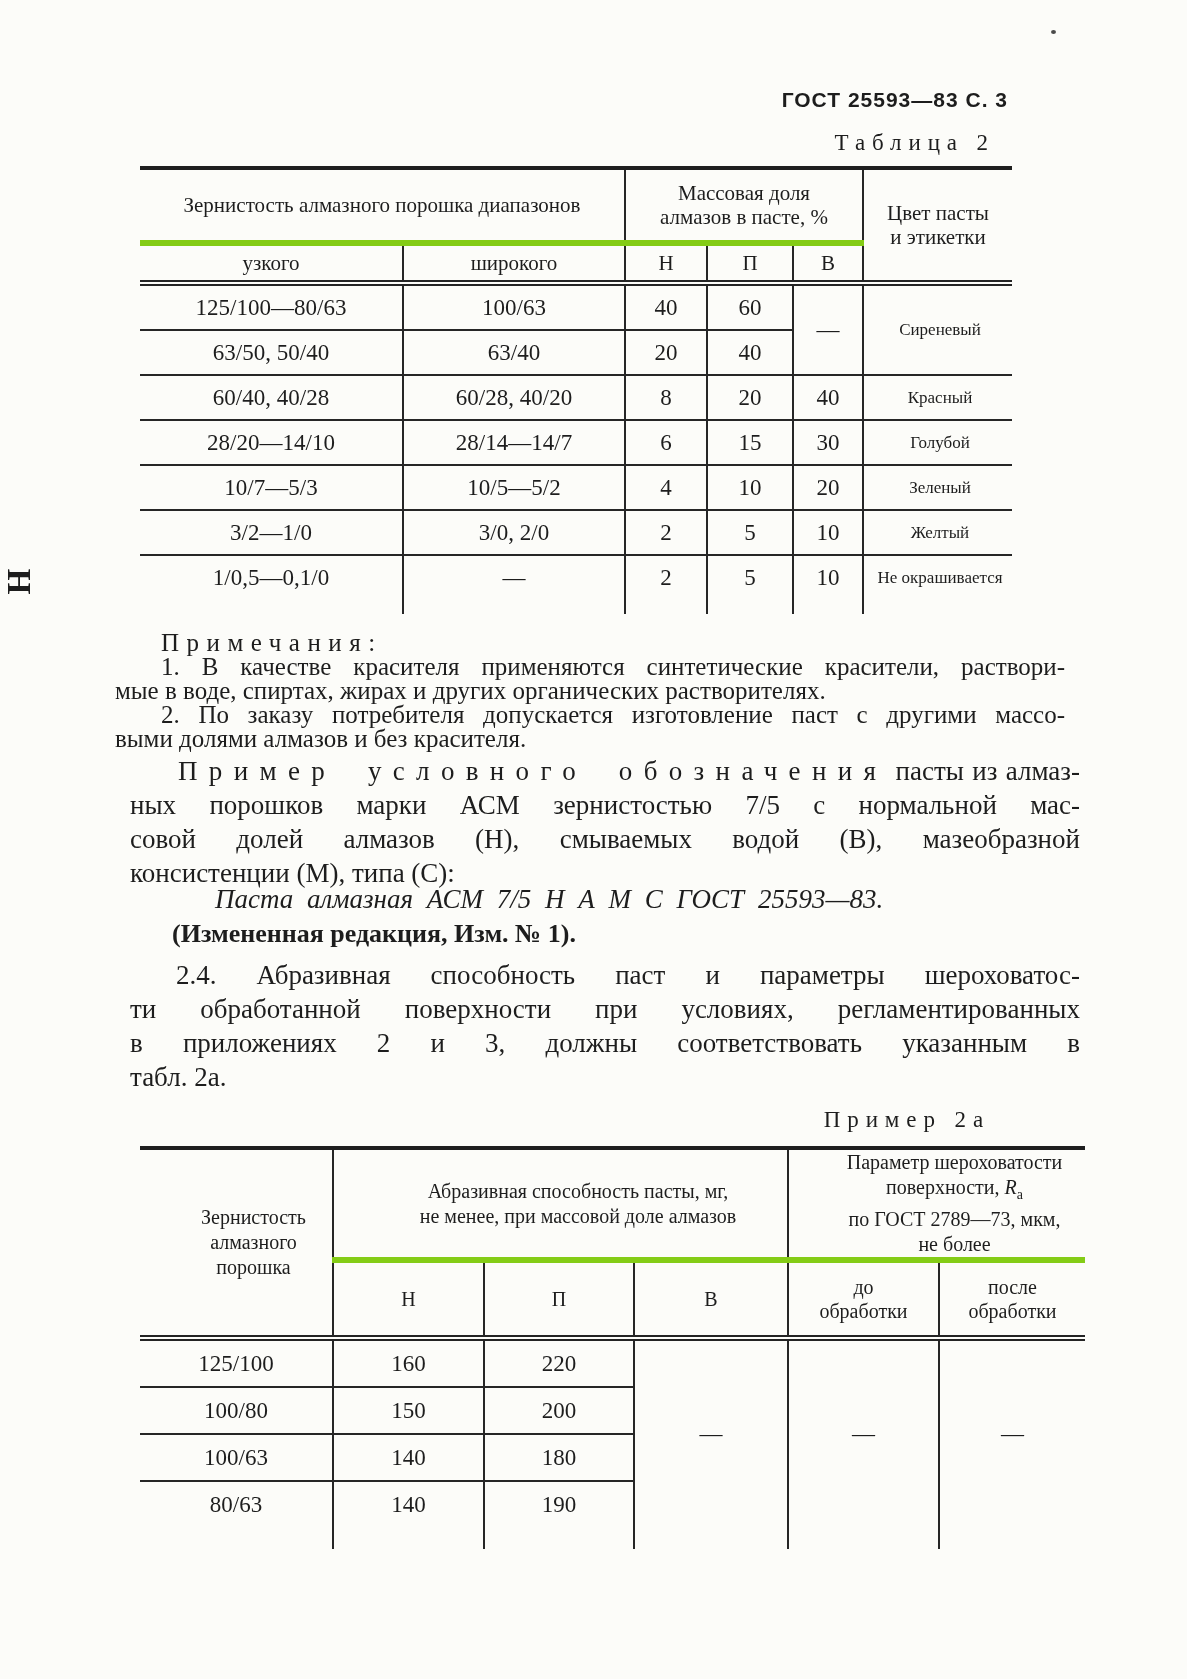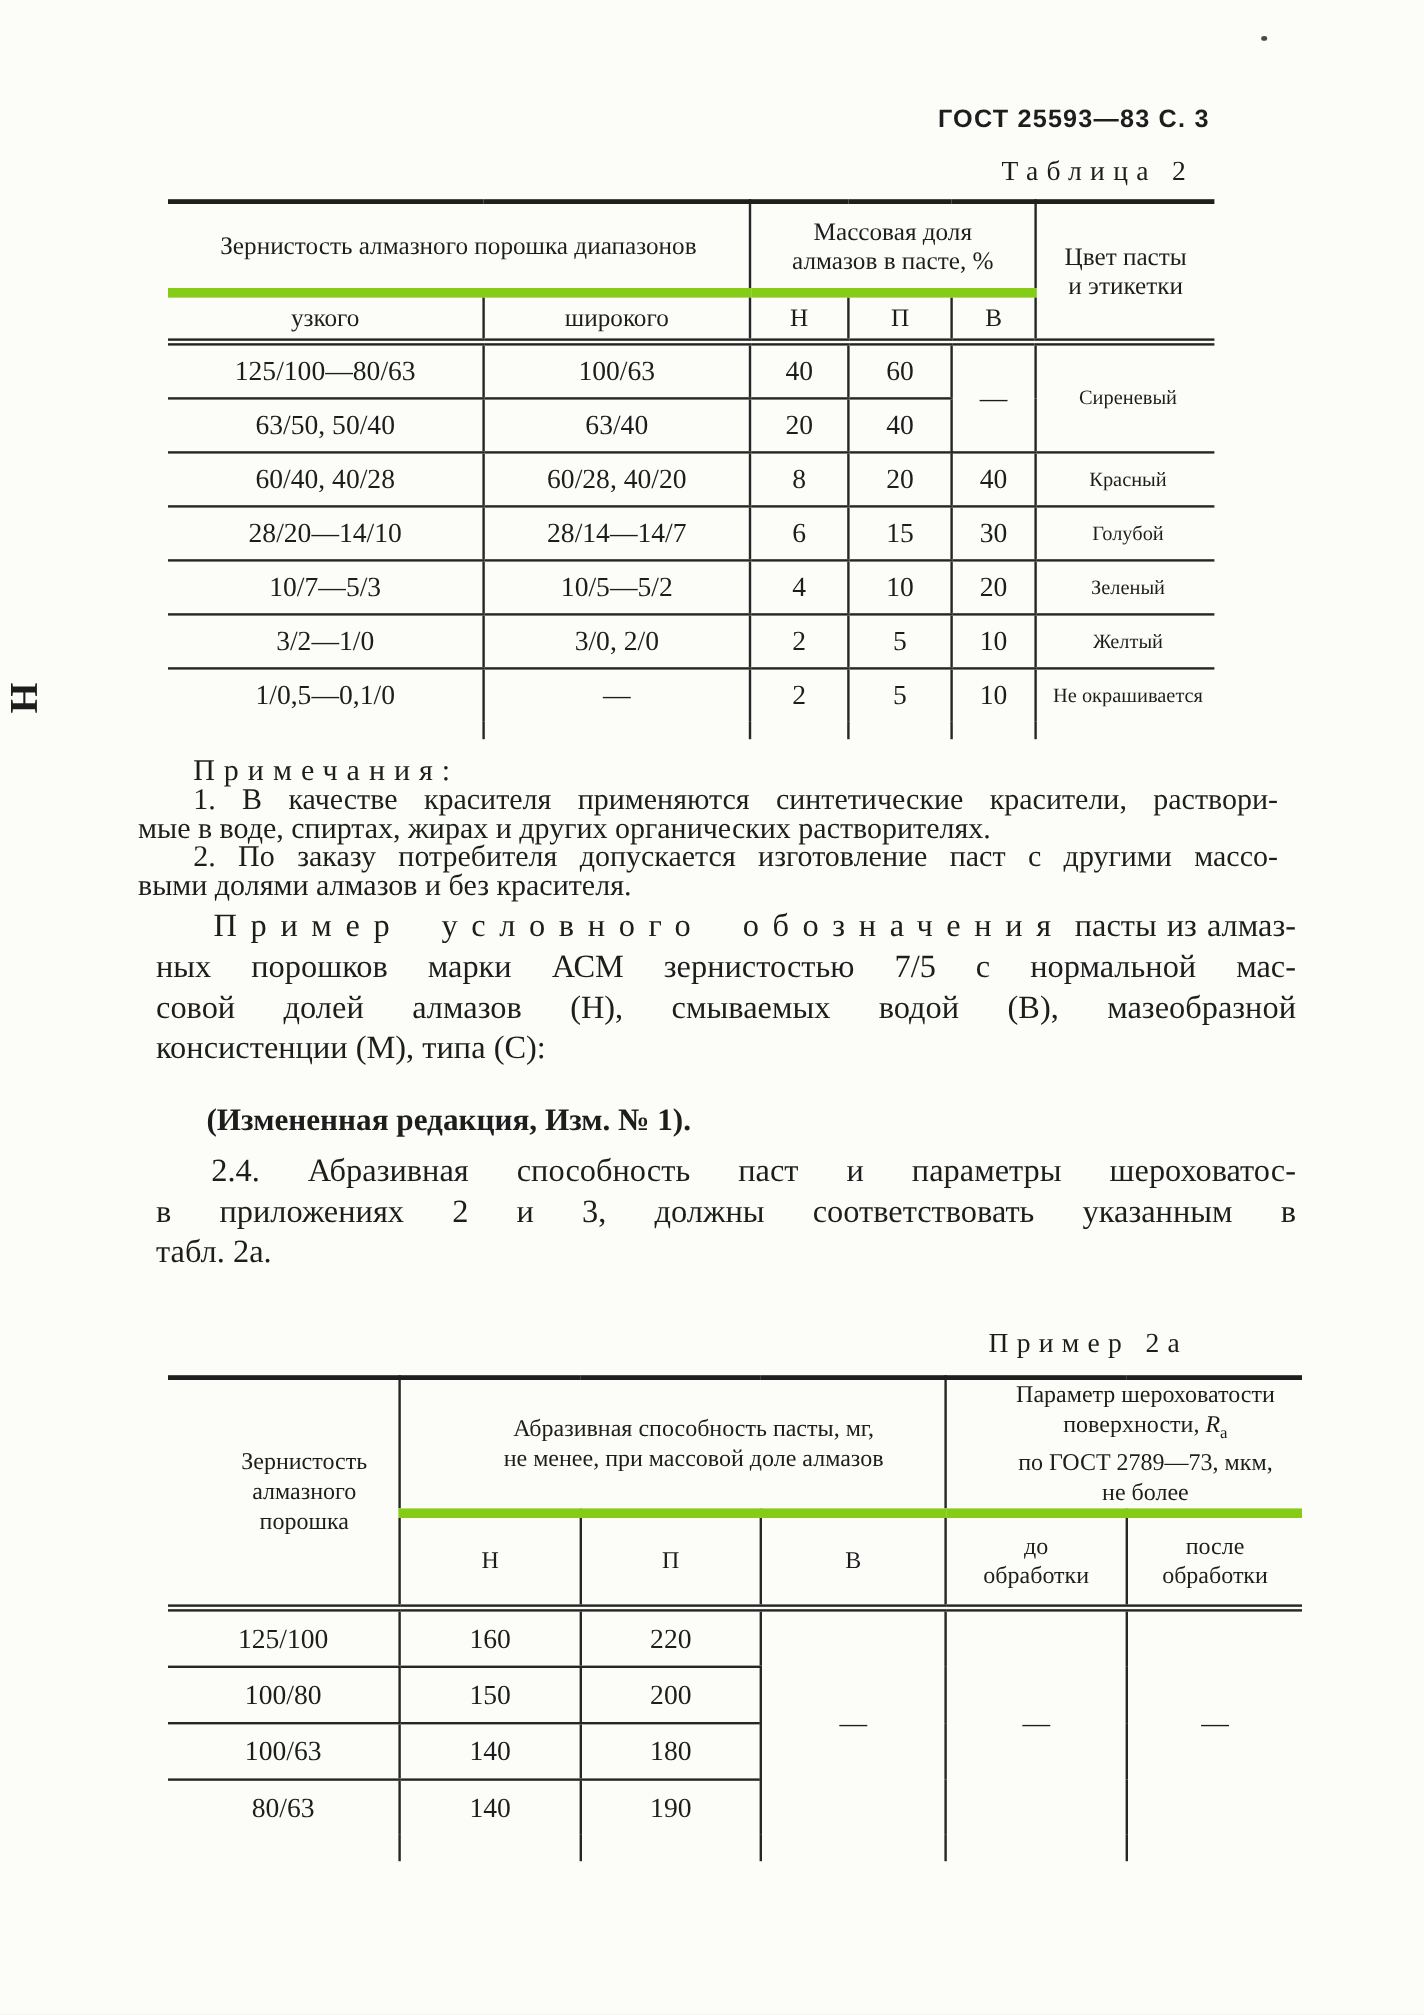--- a/index.html
+++ b/index.html
@@ -21,21 +21,21 @@
   }
   
   .tcaption{position:absolute;font-size:23px;letter-spacing:0.30em;white-space:nowrap;}
   .tcaption.t2{top:130px;right:192px;}
   .tcaption.t2a{top:1107px;right:197px;}
 
   
   table{border-collapse:collapse;position:absolute;table-layout:fixed;}
   th,td{font-weight:normal;text-align:center;vertical-align:middle;padding:0 5px;overflow:hidden;}
   .vl{border-left:2px solid #262626;}
-  .bb{border-bottom:8px solid #84cc16;}
+  .bb{border-bottom:6px solid #84cc16;}
   .dbl{border-bottom:6px double #242424;}
   .prelines{white-space:pre-line;}
 
   #table2{top:166px;left:140px;width:872px;border-top:4px solid #1f1f1f;}
   #table2 tr.h1 th{height:70px;font-size:21px;line-height:24px;}
   #table2 tr.h2 th{height:34px;font-size:21px;}
   #table2 td{height:43px;font-size:23px;border-bottom:2px solid #262626;}
   #table2 td.c-color{text-align:center;padding-left:9px;font-size:17px;}
   #table2 tr.last td,#table2 td.nb{border-bottom:none;}
   #table2 tr.ext td{height:15px;border-bottom:none;padding:0;}
@@ -176,25 +176,27 @@
     <div>выми долями алмазов и без красителя.</div>
   </div>
 
   <div class="para example-para">
     <div class="jl ind-ex"><span class="lsp-wide">Пример условного обозначения</span><span> пасты из алмаз-</span></div>
     <div class="jl">ных порошков марки АСМ зернистостью 7/5 с нормальной мас-</div>
     <div class="jl">совой долей алмазов (Н), смываемых водой (В), мазеобразной</div>
     <div>консистенции (М), типа (С):</div>
   </div>
 
+  <div class="designation">Паста алмазная АСМ 7/5 Н А М С ГОСТ 25593—83.</div>
 
   <div class="amendment">(Измененная редакция, Изм. № 1).</div>
 
   <div class="para para-24">
     <div class="jl ind">2.4. Абразивная способность паст и параметры шероховатос-</div>
+    <div class="jl">ти обработанной поверхности при условиях, регламентированных</div>
     <div class="jl">в приложениях 2 и 3, должны соответствовать указанным в</div>
     <div>табл. 2а.</div>
   </div>
 
   <div class="tcaption t2a">Пример 2а</div>
 
   <table id="table2a">
     <colgroup>
       <col style="width:193px">
         <col style="width:151px">

